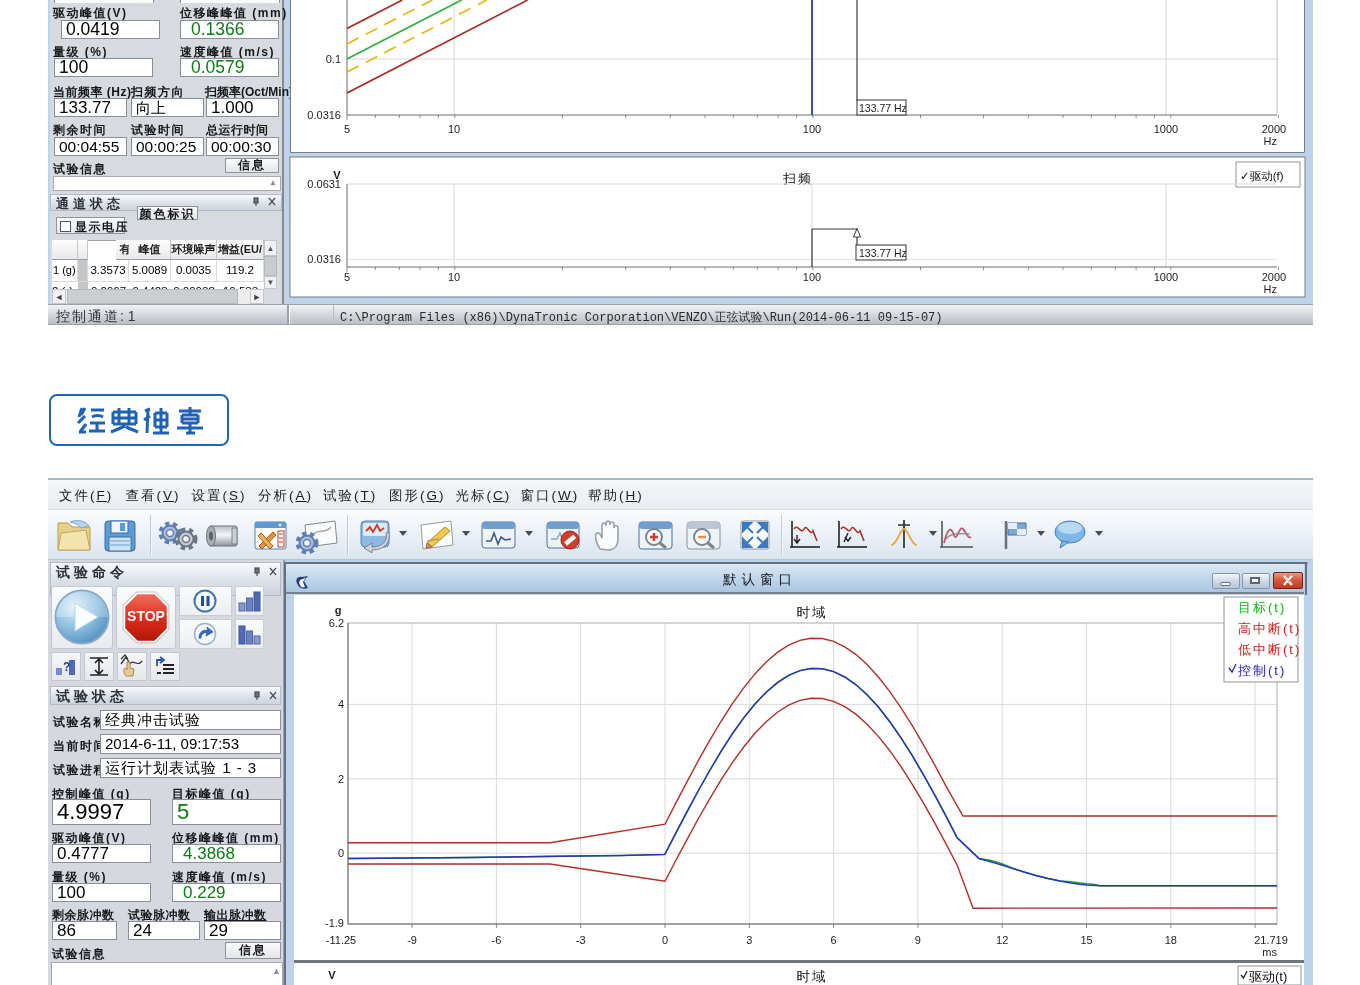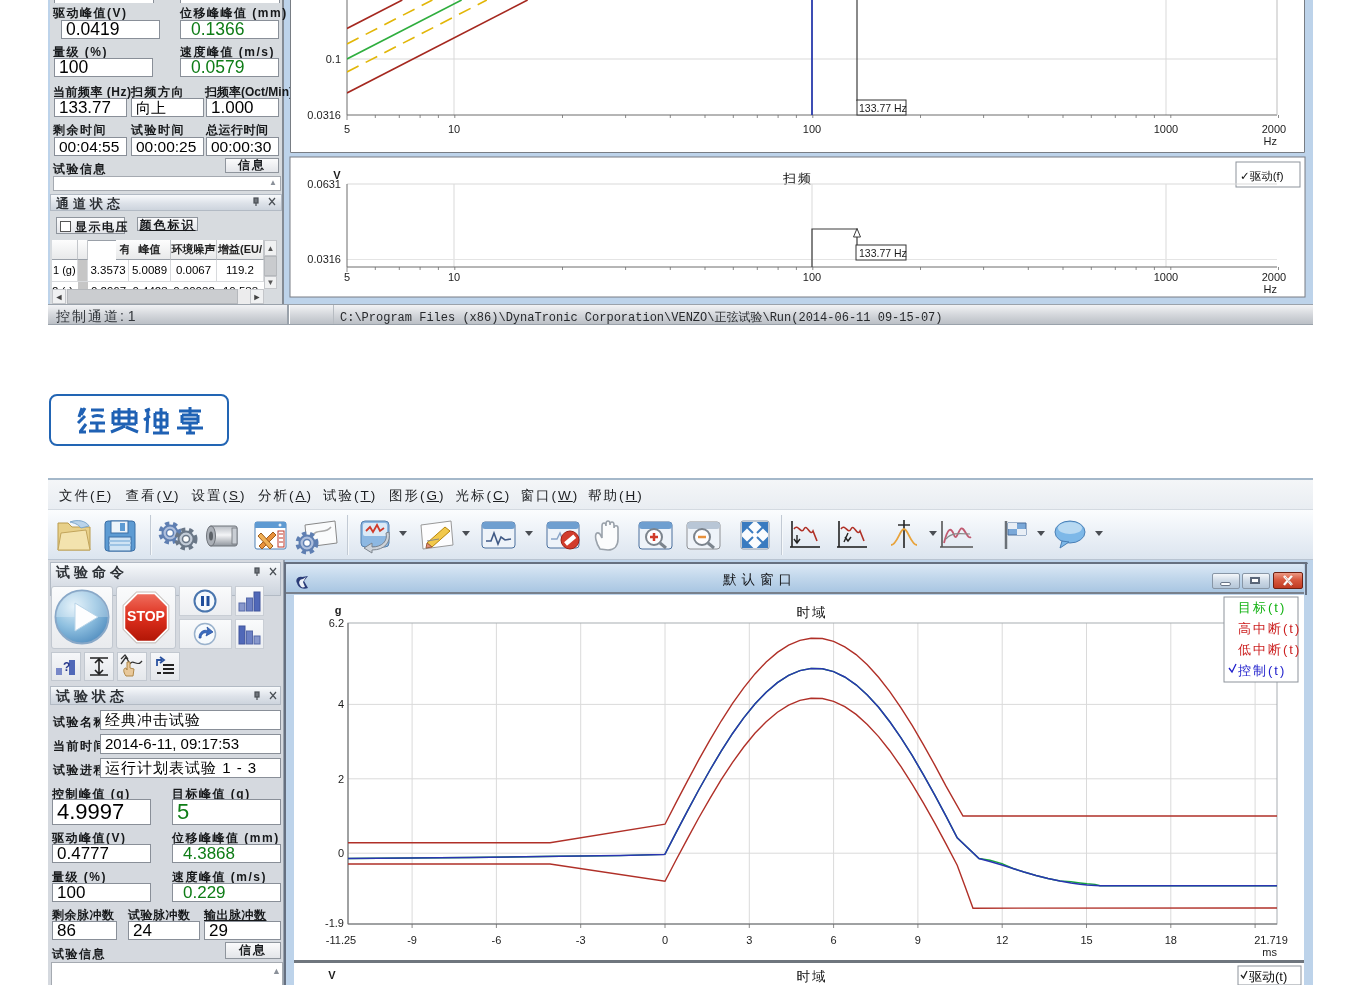--- a/index.html
+++ b/index.html
@@ -50,33 +50,33 @@
 <svg class="ab" style="left:252px;top:197px" width="26" height="10">
     <g stroke="#4a4f55" stroke-width="1.2" fill="none">
       <rect x="2" y="1" width="4" height="5" fill="#70757c"></rect>
       <line x1="4" y1="6" x2="4" y2="9"></line>
       <path d="M17 1 L23 8 M23 1 L17 8"></path>
     </g>
   </svg>
 <div class="ab" style="left:56px;top:217px;width:69px;height:17px;background:linear-gradient(#fbfbfc,#e3e5e9);border:1px solid #8f959d;box-sizing:border-box;"></div>
 <div class="ab" style="left:60px;top:221px;width:9px;height:9px;background:#fff;border:1px solid #555;"></div>
 <div class="lbl" style="left:75px;top:219px;font-weight:bold;">显示电压</div>
-<div class="btn" style="left:137px;top:217px;width:61px;height:14px;line-height:15px;text-decoration:underline;">颜色标识</div>
+<div class="btn" style="left:137px;top:206px;width:61px;height:14px;line-height:15px;">颜色标识</div>
 <div class="ab" style="left:52px;top:240px;width:212px;height:49px;background:#fff;border:1px solid #9aa0a8;box-sizing:border-box;"></div>
 <div class="ab" style="left:52px;top:240px;width:26px;height:20px;background:linear-gradient(#fdfdfd,#e8e9ea);border-right:1px solid #c3c6ca;border-bottom:1px solid #9aa0a8;box-sizing:border-box;font:bold 11px 'Liberation Sans';color:#222;text-align:center;line-height:19px;overflow:hidden;white-space:nowrap;"></div>
 <div class="ab" style="left:78px;top:240px;width:10px;height:20px;background:linear-gradient(#fdfdfd,#e8e9ea);border-right:1px solid #c3c6ca;border-bottom:1px solid #9aa0a8;box-sizing:border-box;font:bold 11px 'Liberation Sans';color:#222;text-align:center;line-height:19px;overflow:hidden;white-space:nowrap;"></div>
 <div class="ab" style="left:88px;top:240px;width:41px;height:20px;background:linear-gradient(#fdfdfd,#e8e9ea);border-right:1px solid #c3c6ca;border-bottom:1px solid #9aa0a8;box-sizing:border-box;font:bold 11px 'Liberation Sans';color:#222;text-align:center;line-height:19px;overflow:hidden;white-space:nowrap;margin-left:28px;">有效值</div>
 <div class="ab" style="left:129px;top:240px;width:42px;height:20px;background:linear-gradient(#fdfdfd,#e8e9ea);border-right:1px solid #c3c6ca;border-bottom:1px solid #9aa0a8;box-sizing:border-box;font:bold 11px 'Liberation Sans';color:#222;text-align:center;line-height:19px;overflow:hidden;white-space:nowrap;">峰值</div>
 <div class="ab" style="left:171px;top:240px;width:46px;height:20px;background:linear-gradient(#fdfdfd,#e8e9ea);border-right:1px solid #c3c6ca;border-bottom:1px solid #9aa0a8;box-sizing:border-box;font:bold 11px 'Liberation Sans';color:#222;text-align:center;line-height:19px;overflow:hidden;white-space:nowrap;">环境噪声</div>
 <div class="ab" style="left:217px;top:240px;width:47px;height:20px;background:linear-gradient(#fdfdfd,#e8e9ea);border-right:1px solid #c3c6ca;border-bottom:1px solid #9aa0a8;box-sizing:border-box;font:bold 11px 'Liberation Sans';color:#222;text-align:center;line-height:19px;overflow:hidden;white-space:nowrap;">增益(EU/</div>
 <div class="ab" style="left:52px;top:260px;width:26px;height:22px;background:#fff;border-right:1px solid #d8dadd;border-bottom:1px solid #d8dadd;box-sizing:border-box;font:11px 'Liberation Sans';color:#000;text-align:left;line-height:21px;white-space:nowrap;padding-left:1px;overflow:hidden;">1 (g)</div>
 <div class="ab" style="left:78px;top:260px;width:10px;height:22px;background:#c6c6c6;border-right:1px solid #d8dadd;border-bottom:1px solid #d8dadd;box-sizing:border-box;font:11.5px 'Liberation Sans';color:#000;text-align:center;line-height:21px;white-space:nowrap;padding-left:0px;overflow:hidden;"></div>
 <div class="ab" style="left:88px;top:260px;width:41px;height:22px;background:#fff;border-right:1px solid #d8dadd;border-bottom:1px solid #d8dadd;box-sizing:border-box;font:11.5px 'Liberation Sans';color:#000;text-align:center;line-height:21px;white-space:nowrap;padding-left:0px;overflow:hidden;">3.3573</div>
 <div class="ab" style="left:129px;top:260px;width:42px;height:22px;background:#fff;border-right:1px solid #d8dadd;border-bottom:1px solid #d8dadd;box-sizing:border-box;font:11.5px 'Liberation Sans';color:#000;text-align:center;line-height:21px;white-space:nowrap;padding-left:0px;overflow:hidden;">5.0089</div>
-<div class="ab" style="left:171px;top:260px;width:46px;height:22px;background:#fff;border-right:1px solid #d8dadd;border-bottom:1px solid #d8dadd;box-sizing:border-box;font:11.5px 'Liberation Sans';color:#000;text-align:center;line-height:21px;white-space:nowrap;padding-left:0px;overflow:hidden;">0.0067</div>
+<div class="ab" style="left:171px;top:260px;width:46px;height:22px;background:#fff;border-right:1px solid #d8dadd;border-bottom:1px solid #d8dadd;box-sizing:border-box;font:11.5px 'Liberation Sans';color:#000;text-align:center;line-height:21px;white-space:nowrap;padding-left:0px;overflow:hidden;">0.0035</div>
 <div class="ab" style="left:217px;top:260px;width:47px;height:22px;background:#fff;border-right:1px solid #d8dadd;border-bottom:1px solid #d8dadd;box-sizing:border-box;font:11.5px 'Liberation Sans';color:#000;text-align:center;line-height:21px;white-space:nowrap;padding-left:0px;overflow:hidden;">119.2</div>
 <div class="ab" style="left:52px;top:282px;width:26px;height:7px;background:#fff;box-sizing:border-box;font:11.5px 'Liberation Sans';color:#000;text-align:left;line-height:19px;white-space:nowrap;overflow:hidden;">2 (-)</div>
 <div class="ab" style="left:78px;top:282px;width:10px;height:7px;background:#c6c6c6;box-sizing:border-box;font:11.5px 'Liberation Sans';color:#000;text-align:center;line-height:19px;white-space:nowrap;overflow:hidden;"></div>
 <div class="ab" style="left:88px;top:282px;width:41px;height:7px;background:#fff;box-sizing:border-box;font:11.5px 'Liberation Sans';color:#000;text-align:center;line-height:19px;white-space:nowrap;overflow:hidden;">0.2967</div>
 <div class="ab" style="left:129px;top:282px;width:42px;height:7px;background:#fff;box-sizing:border-box;font:11.5px 'Liberation Sans';color:#000;text-align:center;line-height:19px;white-space:nowrap;overflow:hidden;">0.4423</div>
 <div class="ab" style="left:171px;top:282px;width:46px;height:7px;background:#fff;box-sizing:border-box;font:11.5px 'Liberation Sans';color:#000;text-align:center;line-height:19px;white-space:nowrap;overflow:hidden;">0.00038</div>
 <div class="ab" style="left:217px;top:282px;width:47px;height:7px;background:#fff;box-sizing:border-box;font:11.5px 'Liberation Sans';color:#000;text-align:center;line-height:19px;white-space:nowrap;overflow:hidden;">10.533</div>
 <div class="tb" style="left:264px;top:240px;width:13px;height:16px;text-align:center;font-size:8px;color:#555;line-height:15px;">▲</div>
 <div class="ab" style="left:264px;top:256px;width:13px;height:20px;background:#c9cbce;border:1px solid #b5b8bc;box-sizing:border-box;"></div>
 <div class="tb" style="left:264px;top:276px;width:13px;height:13px;text-align:center;font-size:8px;color:#555;line-height:12px;">▼</div>

